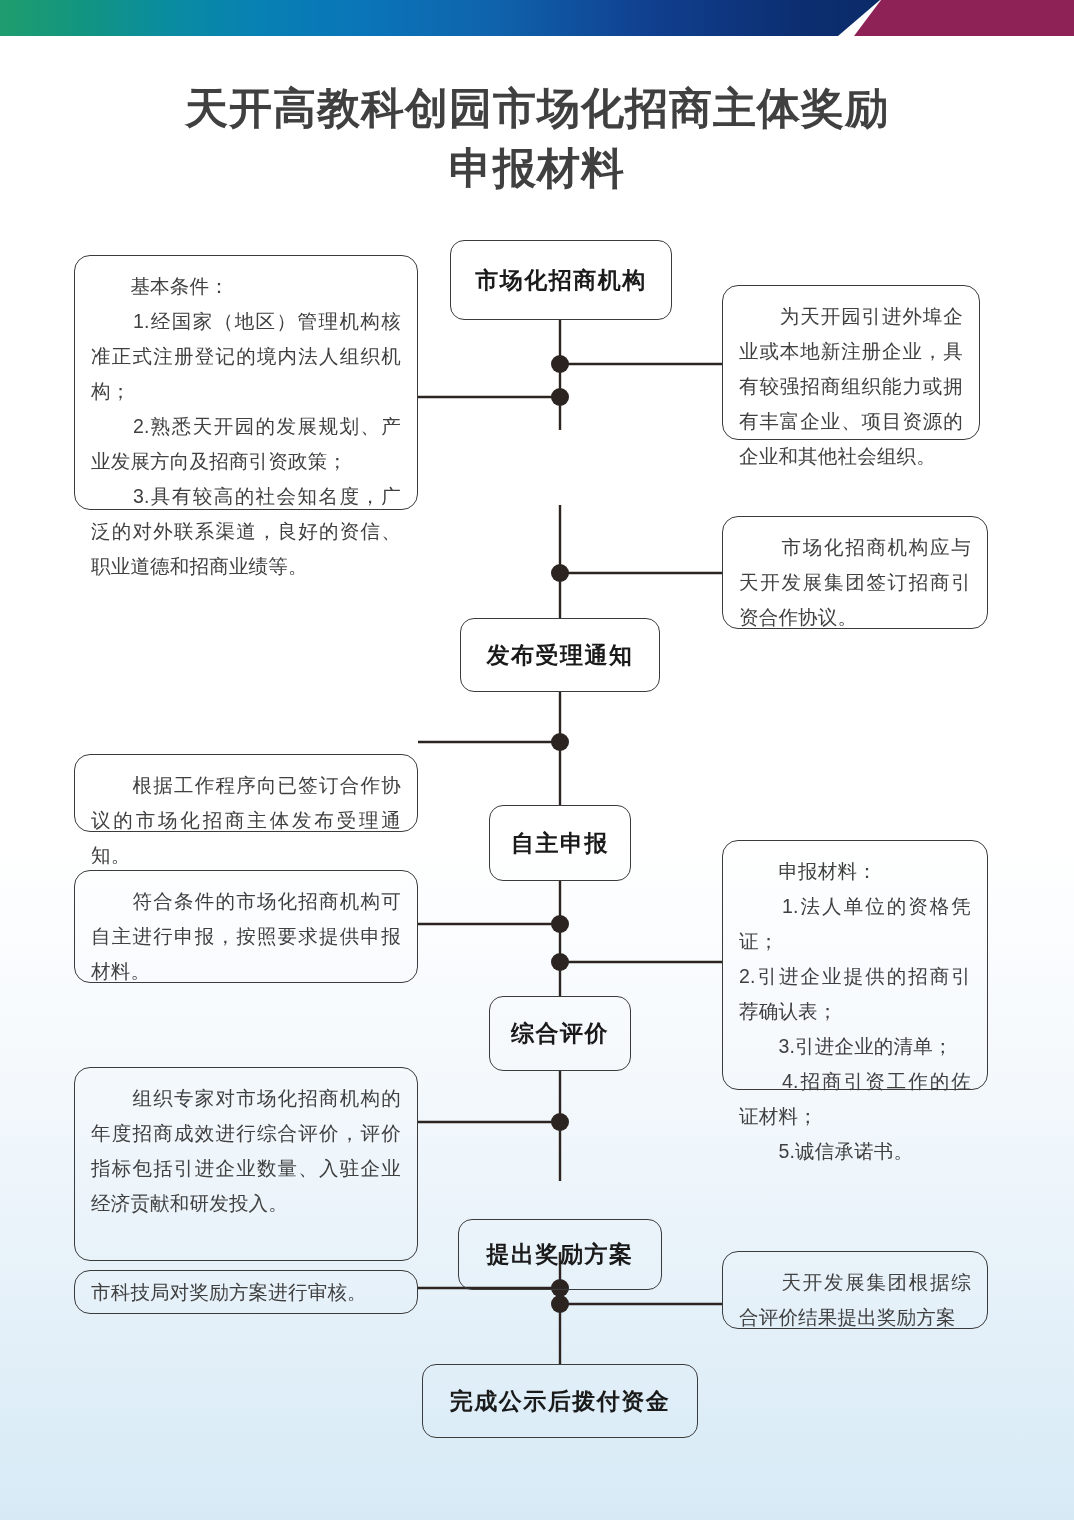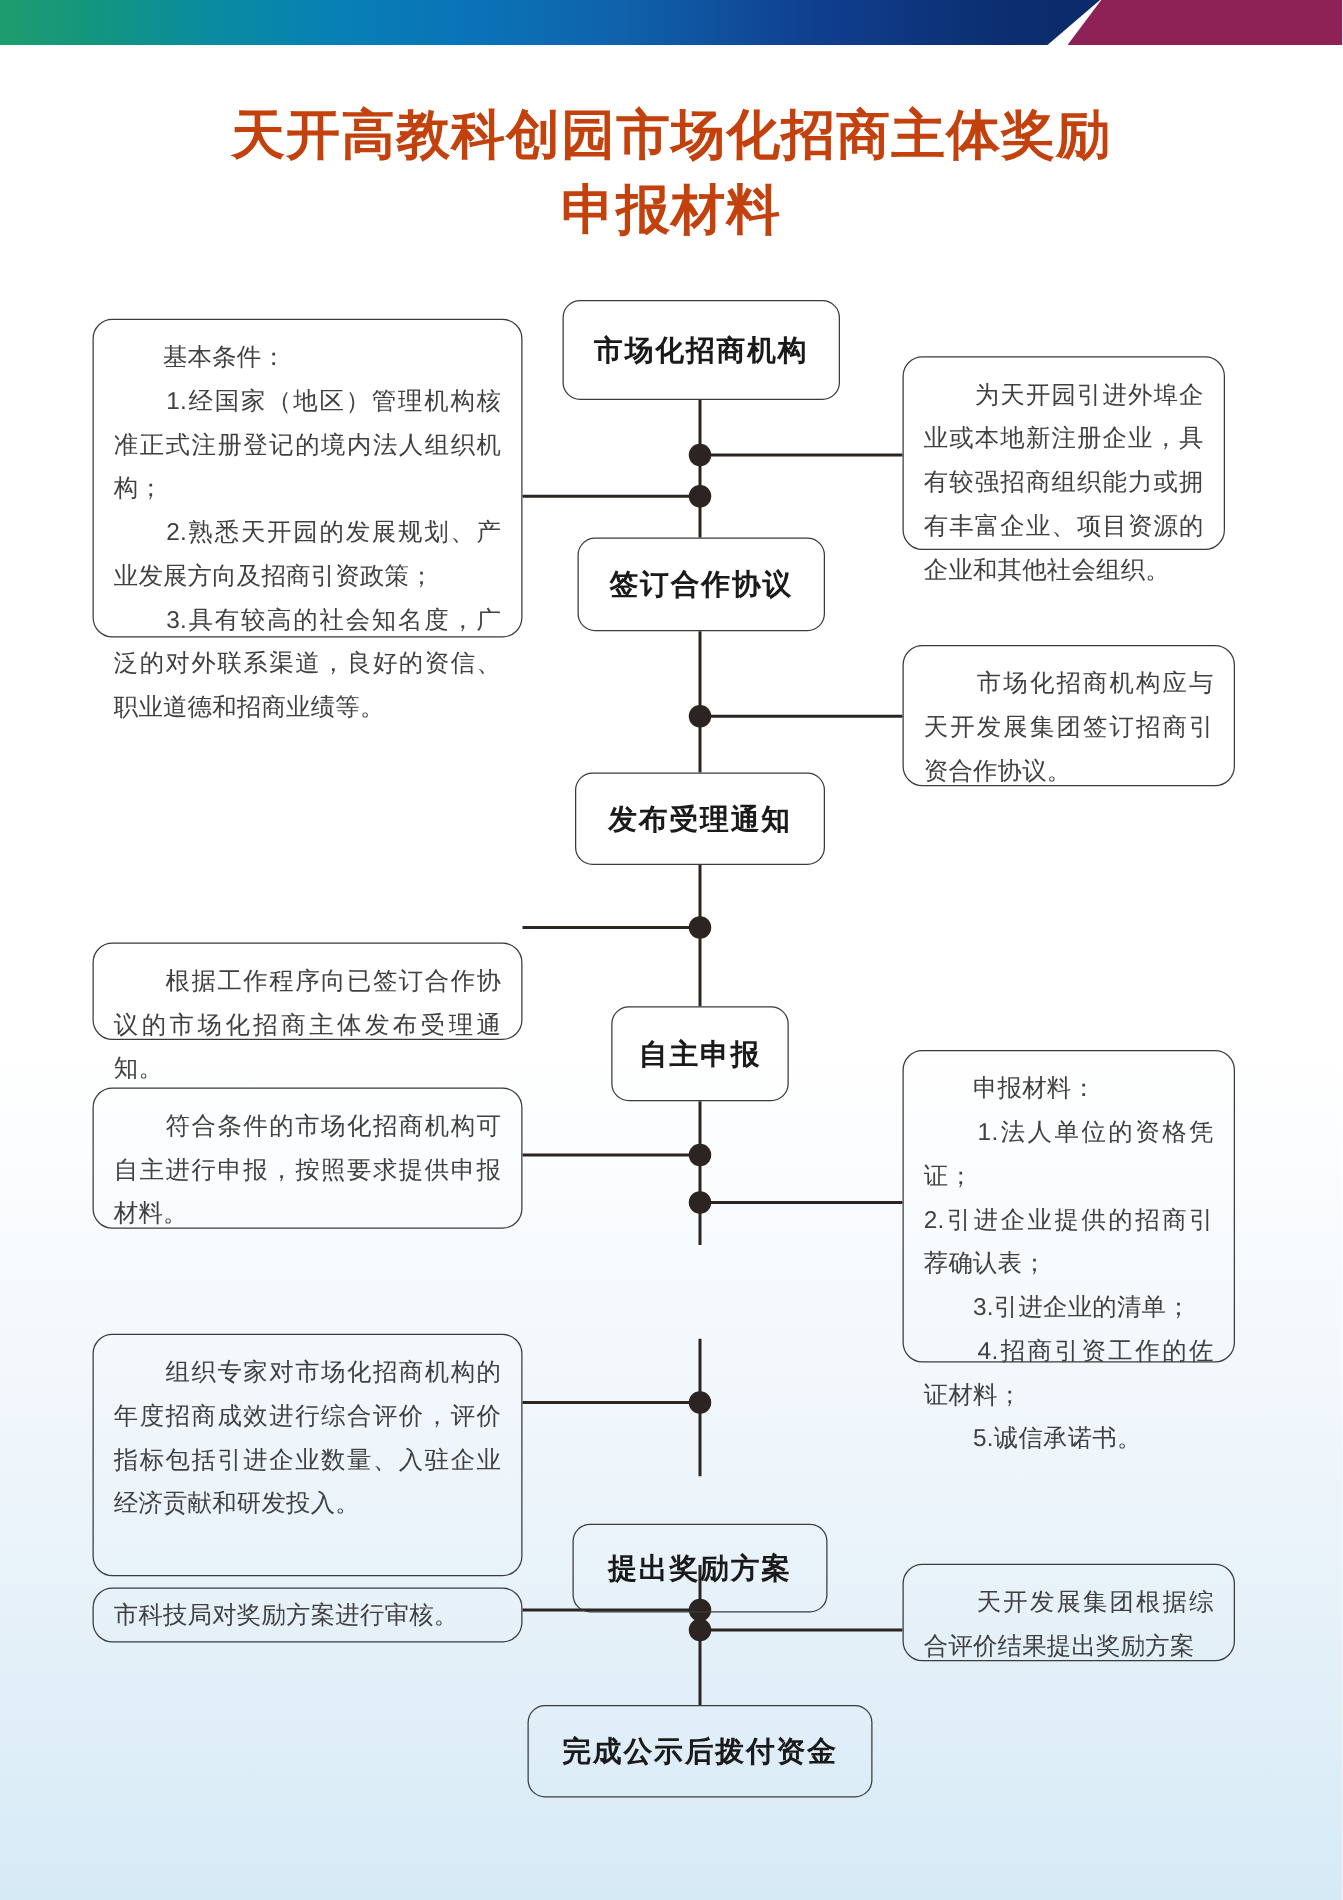--- a/index.html
+++ b/index.html
@@ -57,21 +57,21 @@
 
   
   .title-wrap {
     position: absolute;
     top: 78px;
     left: 0;
     width: 1074px;
     text-align: center;
   }
   .title-line {
-    color: #c2410c;
+    color: #404040;
     font-size: 43px;
     font-weight: bold;
     line-height: 60px;
     letter-spacing: 1px;
     white-space: nowrap;
   }
 
   
   .canvas {
     position: absolute;
@@ -166,32 +166,32 @@
       <circle cx="560" cy="1122" r="9"></circle>
       <circle cx="560" cy="1288" r="9"></circle>
       <circle cx="560" cy="1304" r="9"></circle>
     </g>
   </svg>
 
   <div class="node step" style="left:450px; top:240px; width:222px; height:80px;">
     <span>市场化招商机构</span>
   </div>
 
-  <div class="node step" style="left:462px; top:430px; width:198px; height:75px;">
-    <span>签订合作协议</span>
-  </div>
 
   <div class="node step" style="left:460px; top:618px; width:200px; height:74px;">
     <span>发布受理通知</span>
   </div>
 
   <div class="node step" style="left:489px; top:805px; width:142px; height:76px;">
     <span>自主申报</span>
   </div>
 
+  <div class="node step" style="left:489px; top:996px; width:142px; height:75px;">
+    <span>综合评价</span>
+  </div>
 
   <div class="node step" style="left:458px; top:1181px; width:204px; height:71px;margin-top:38px;">
     <span>提出奖励方案</span>
   </div>
 
   <div class="node step" style="left:422px; top:1364px; width:276px; height:74px;">
     <span>完成公示后拨付资金</span>
   </div>
 
   <div class="note" style="left:74px; top:255px; width:344px; height:255px;">　　基本条件：

